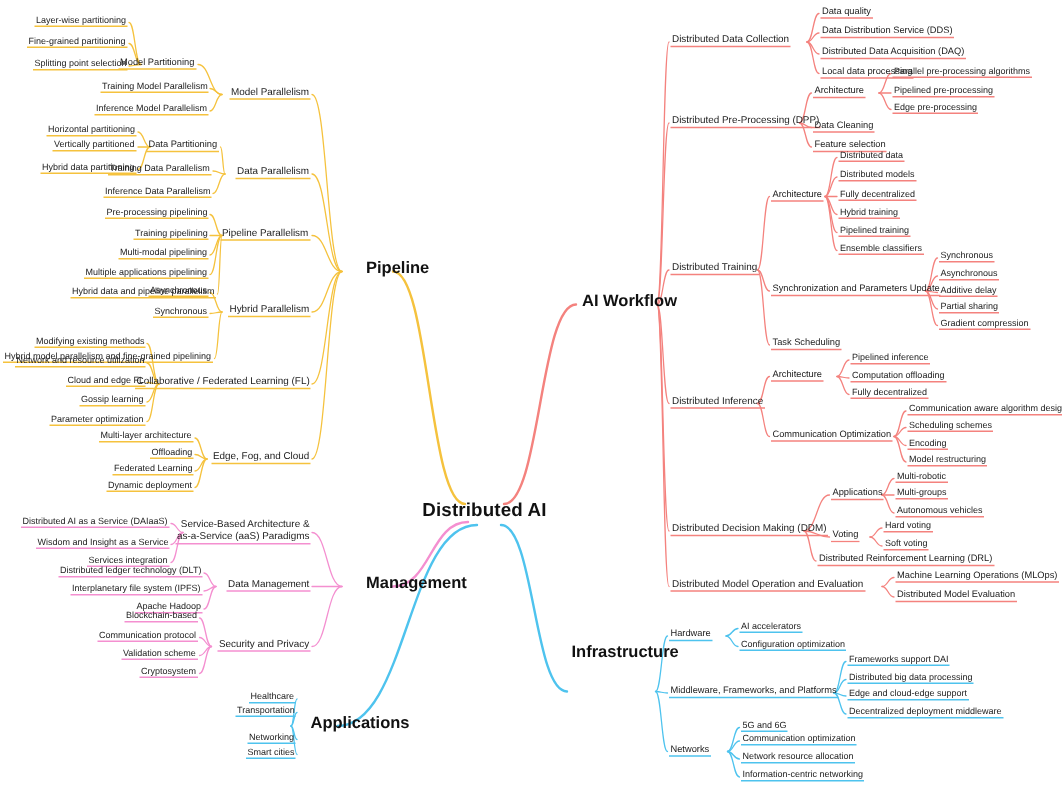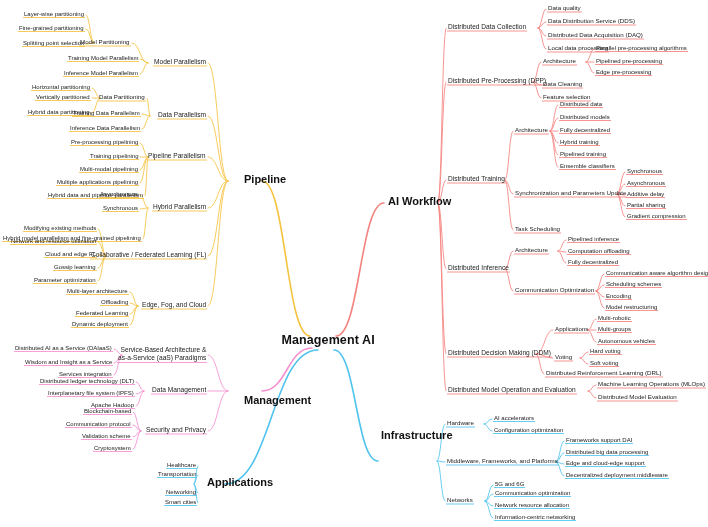--- a/index.html
+++ b/index.html
@@ -258,21 +258,21 @@
       <path d="M 565 443.5 L 633 443.5" stroke="#4ec3ee" stroke-width="0.85" fill="none"></path>
       <path d="M 565 455.5 L 649 455.5" stroke="#4ec3ee" stroke-width="0.85" fill="none"></path>
       <path d="M 565 466.5 L 646 466.5" stroke="#4ec3ee" stroke-width="0.85" fill="none"></path>
       <path d="M 565 478.5 L 669 478.5" stroke="#4ec3ee" stroke-width="0.85" fill="none"></path>
       <path d="M 494 487.5 L 525 487.5" stroke="#4ec3ee" stroke-width="0.85" fill="none"></path>
       <path d="M 494 496.5 L 571 496.5" stroke="#4ec3ee" stroke-width="0.85" fill="none"></path>
       <path d="M 494 508.5 L 570 508.5" stroke="#4ec3ee" stroke-width="0.85" fill="none"></path>
       <path d="M 494 520.5 L 576 520.5" stroke="#4ec3ee" stroke-width="0.85" fill="none"></path>
     </svg>
   <div id="nodes">
-      <div class="node root la" style="color: rgb(17, 17, 17); left: 281.5px; top: 333.5px;">Management AI</div>
+      <div class="node root la" style="color: rgb(17, 17, 17); left: 281.5px; top: 333.5px;">Distributed AI</div>
       <div class="node lvl1 la" style="color: rgb(17, 17, 17); left: 244px; top: 174px;">Pipeline</div>
       <div class="node lvl2 ra" style="color: rgb(27, 27, 27); left: 154px; top: 58.5px;">Model Parallelism</div>
       <div class="node lvl2 ra" style="color: rgb(27, 27, 27); left: 158px; top: 111.5px;">Data Parallelism</div>
       <div class="node lvl2 ra" style="color: rgb(27, 27, 27); left: 148px; top: 152.5px;">Pipeline Parallelism</div>
       <div class="node lvl2 ra" style="color: rgb(27, 27, 27); left: 153px; top: 203.5px;">Hybrid Parallelism</div>
       <div class="node lvl2 ra" style="color: rgb(27, 27, 27); left: 91px; top: 251.5px;">Collaborative / Federated Learning (FL)</div>
       <div class="node lvl2 ra" style="color: rgb(27, 27, 27); left: 142px; top: 301.5px;">Edge, Fog, and Cloud</div>
       <div class="node lvl3 ra" style="color: rgb(27, 27, 27); left: 80px; top: 38.5px;">Model Partitioning</div>
       <div class="node lvl4 ra" style="color: rgb(27, 27, 27); left: 68px; top: 55px;">Training Model Parallelism</div>
       <div class="node lvl4 ra" style="color: rgb(27, 27, 27); left: 64px; top: 70px;">Inference Model Parallelism</div>
@@ -295,21 +295,21 @@
       <div class="node lvl4 ra" style="color: rgb(27, 27, 27); left: 3px; top: 235px;">Hybrid model parallelism and fine-grained pipelining</div>
       <div class="node lvl4 ra" style="color: rgb(27, 27, 27); left: 24px; top: 225px;">Modifying existing methods</div>
       <div class="node lvl4 ra" style="color: rgb(27, 27, 27); left: 11px; top: 238px;">Network and resource utilization</div>
       <div class="node lvl4 ra" style="color: rgb(27, 27, 27); left: 45px; top: 251px;">Cloud and edge FL</div>
       <div class="node lvl4 ra" style="color: rgb(27, 27, 27); left: 54px; top: 264px;">Gossip learning</div>
       <div class="node lvl4 ra" style="color: rgb(27, 27, 27); left: 34px; top: 277px;">Parameter optimization</div>
       <div class="node lvl4 ra" style="color: rgb(27, 27, 27); left: 67px; top: 288px;">Multi-layer architecture</div>
       <div class="node lvl4 ra" style="color: rgb(27, 27, 27); left: 101px; top: 299px;">Offloading</div>
       <div class="node lvl4 ra" style="color: rgb(27, 27, 27); left: 76px; top: 310px;">Federated Learning</div>
       <div class="node lvl4 ra" style="color: rgb(27, 27, 27); left: 72px; top: 321px;">Dynamic deployment</div>
-      <div class="node lvl1 la" style="color: rgb(17, 17, 17); left: 244px; top: 384px; margin-top: 11px;">Management</div>
+      <div class="node lvl1 la" style="color: rgb(17, 17, 17); left: 244px; top: 384px;">Management</div>
       <div class="node lvl2 ra two-line" style="color: rgb(27, 27, 27); left: 118px; top: 346px;">
         <span>Service-Based Architecture &amp;</span>
         <span>as-a-Service (aaS) Paradigms</span>
       </div>
       <div class="node lvl2 ra" style="color: rgb(27, 27, 27); left: 152px; top: 386.5px;">Data Management</div>
       <div class="node lvl2 ra" style="color: rgb(27, 27, 27); left: 146px; top: 426.5px;">Security and Privacy</div>
       <div class="node lvl4 ra" style="color: rgb(27, 27, 27); left: 15px; top: 345px;">Distributed AI as a Service (DAIaaS)</div>
       <div class="node lvl4 ra" style="color: rgb(27, 27, 27); left: 25px; top: 359px;">Wisdom and Insight as a Service</div>
       <div class="node lvl4 ra" style="color: rgb(27, 27, 27); left: 59px; top: 371px;">Services integration</div>
       <div class="node lvl4 ra" style="color: rgb(27, 27, 27); left: 40px; top: 378px;">Distributed ledger technology (DLT)</div>

